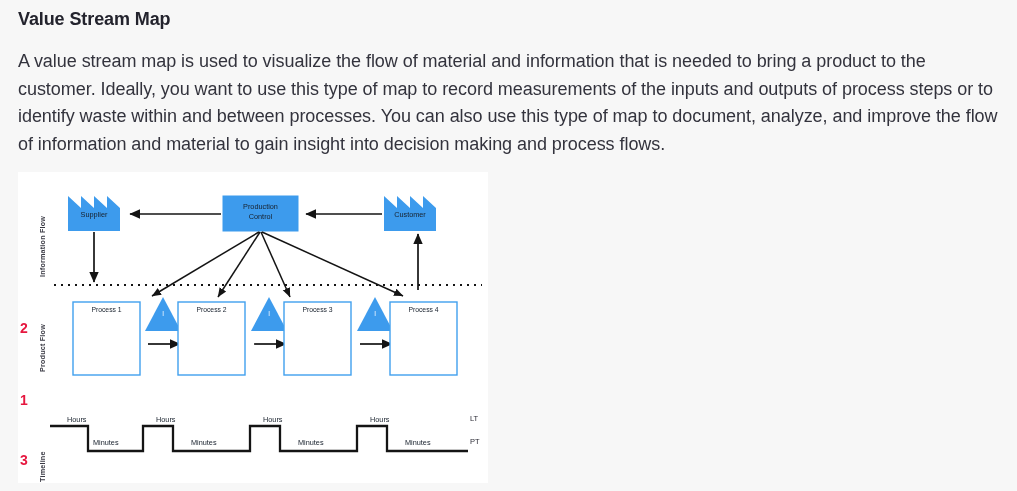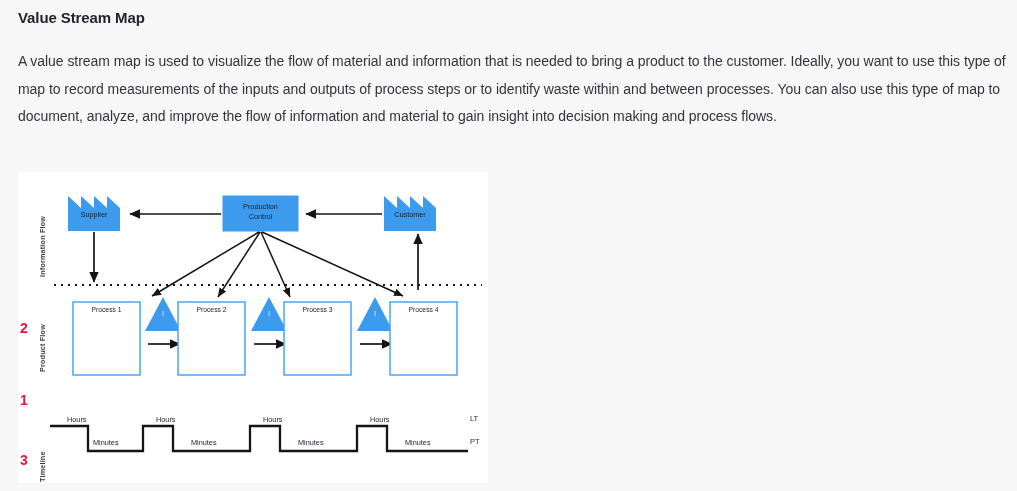--- a/index.html
+++ b/index.html
@@ -12,31 +12,31 @@
     background: #f7f7f7;
     font-family: "Liberation Sans", sans-serif;
     color: #2b2b35;
     overflow: hidden;
     position: relative;
   }
   #page-title {
     position: absolute;
     left: 18px;
     top: 9px;
-    font-size: 15px;
+    font-size: 18px;
     font-weight: bold;
     letter-spacing: -0.1px;
     color: #23232d;
   }
   #intro-paragraph {
     position: absolute;
     left: 18px;
     top: 48px;
     width: 988px;
-    font-size: 14px;
+    font-size: 18px;
     line-height: 27.5px;
     color: #33333d;
     letter-spacing: -0.05px;
   }
   #vsm-card {
     position: absolute;
     left: 18px;
     top: 172px;
     width: 470px;
     height: 311px;

